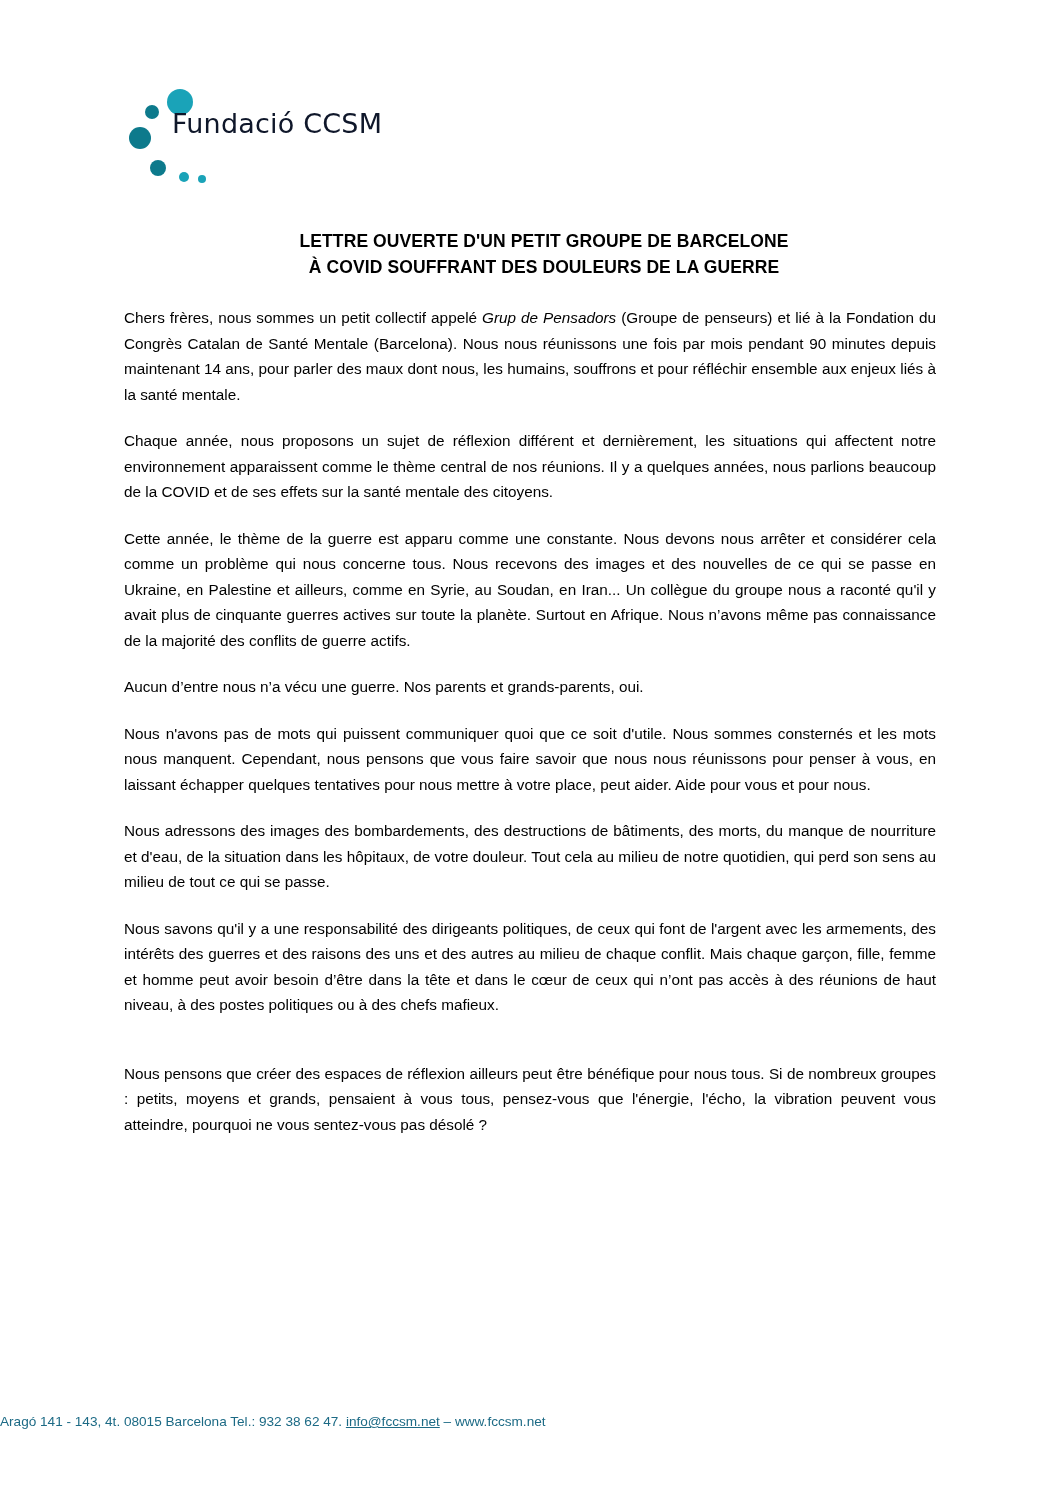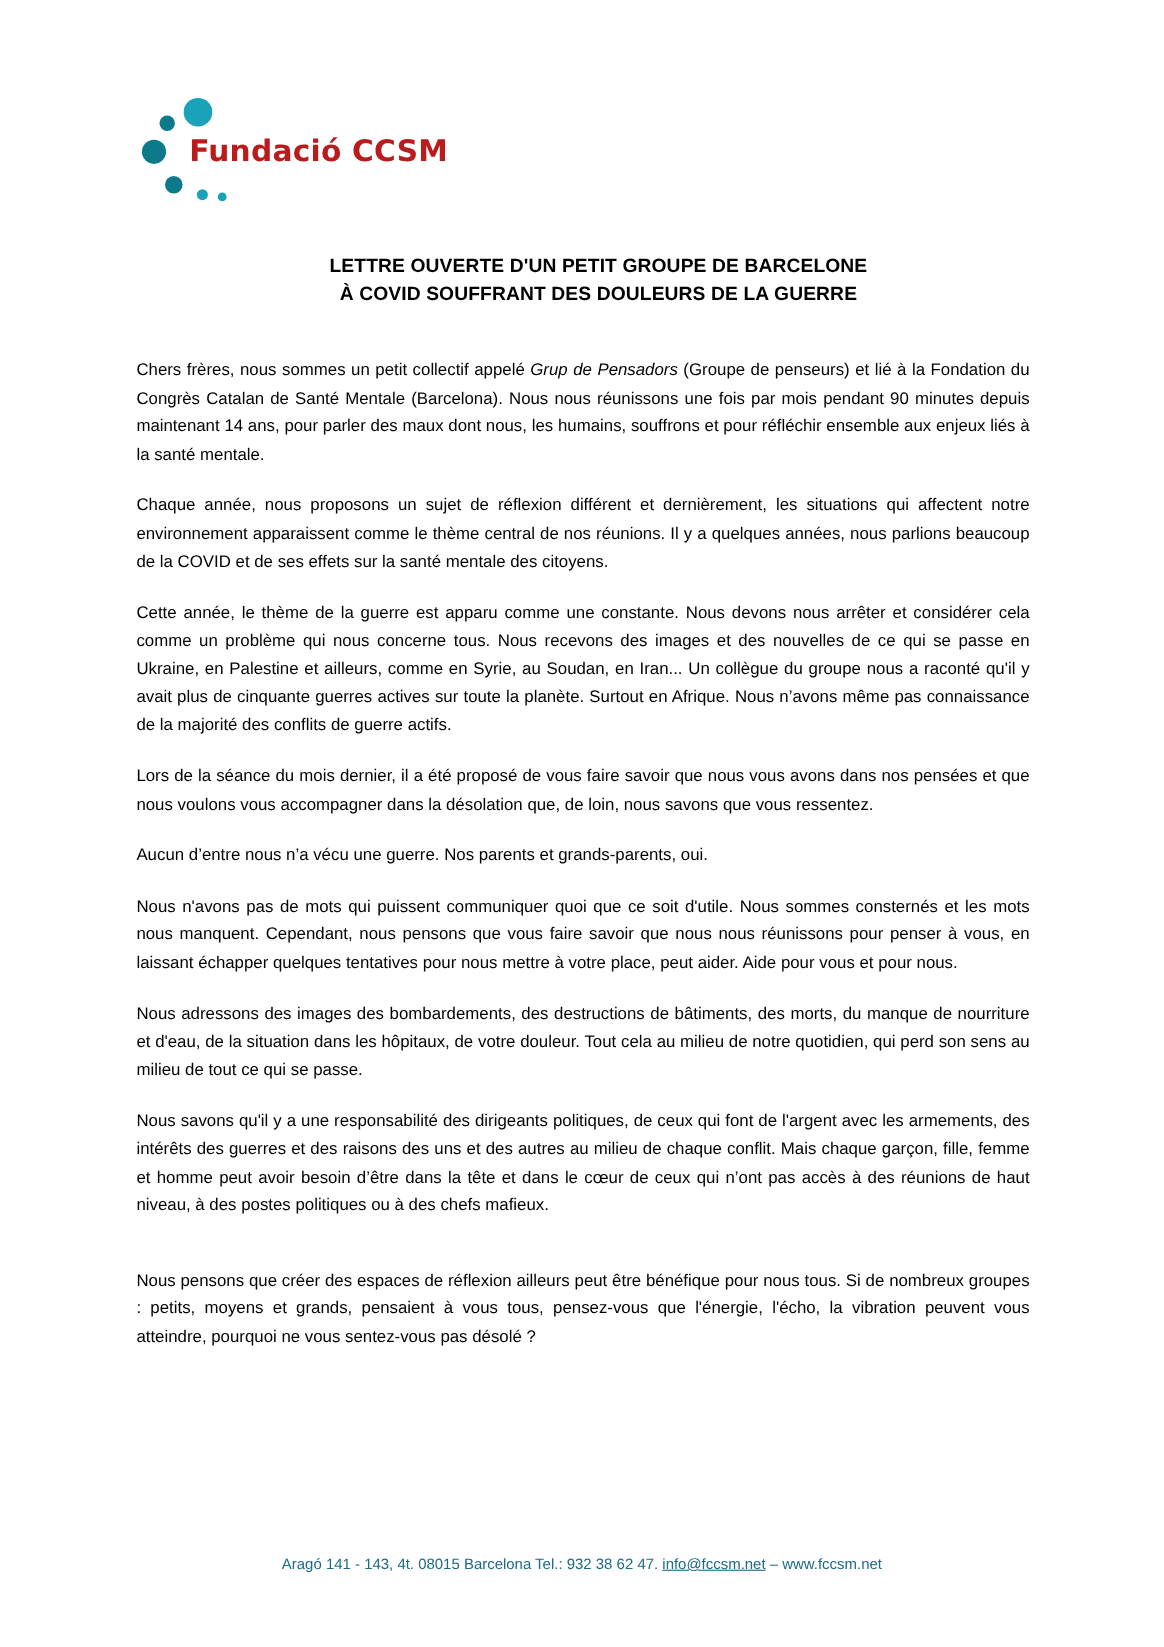--- a/index.html
+++ b/index.html
@@ -30,65 +30,64 @@
     width: 330px;
     height: 120px;
   }
   .logo-svg { display: block; }
   .logo-text {
     position: absolute;
     left: 44px;
     top: 28px;
     font-family: "DejaVu Sans", sans-serif;
     font-size: 27px;
-    font-weight: bold;
-    color: #b91c1c;
+    font-weight: normal;
+    color: #0f172a;
     letter-spacing: 0.2px;
     white-space: nowrap;
-    margin-top: 14px;
   }
 
   
   .title {
     position: absolute;
     left: 0;
     right: 0;
     top: 228px;
     text-align: center;
     font-size: 17.5px;
     font-weight: bold;
     line-height: 26px;
     letter-spacing: 0.1px;
     padding-left: 30px;
   }
 
   
   .body-wrap {
     position: absolute;
     left: 124px;
-    top: 324px;
+    top: 305px;
     width: 812px;
   }
   .body-wrap p {
     margin: 0 0 21px 0;
     font-size: 15.3px;
     line-height: 25.5px;
     text-align: justify;
     text-justify: inter-word;
   }
   .body-wrap p.last { margin-bottom: 0; margin-top: 43px; }
   .body-wrap em { font-style: italic; }
 
   
   .footer {
     position: absolute;
     left: 0;
     right: 0;
     top: 1412px;
-    text-align: center;
+    text-align: left;
     font-size: 13.6px;
     color: #1c6a85;
     line-height: 20px;
   }
   .footer a {
     color: #1c6a85;
     text-decoration: underline;
   }
   .footer .plain { text-decoration: none; }
 </style>
@@ -113,21 +112,20 @@
     <div>LETTRE OUVERTE D'UN PETIT GROUPE DE BARCELONE</div>
     <div>À COVID SOUFFRANT DES DOULEURS DE LA GUERRE</div>
   </div>
 
   <div class="body-wrap">
 
     <p><span>Chers frères, nous sommes un petit collectif appelé </span><em>Grup de Pensadors</em><span> (Groupe de penseurs) et lié à la Fondation du Congrès Catalan de Santé Mentale (Barcelona). Nous nous réunissons une fois par mois pendant 90 minutes depuis maintenant 14 ans, pour parler des maux dont nous, les humains, souffrons et pour réfléchir ensemble aux enjeux liés à la santé mentale.</span></p>
 
     <p>Chaque année, nous proposons un sujet de réflexion différent et dernièrement, les situations qui affectent notre environnement apparaissent comme le thème central de nos réunions. Il y a quelques années, nous parlions beaucoup de la COVID et de ses effets sur la santé mentale des citoyens.</p>
     <p>Cette année, le thème de la guerre est apparu comme une constante. Nous devons nous arrêter et considérer cela comme un problème qui nous concerne tous. Nous recevons des images et des nouvelles de ce qui se passe en Ukraine, en Palestine et ailleurs, comme en Syrie, au Soudan, en Iran... Un collègue du groupe nous a raconté qu'il y avait plus de cinquante guerres actives sur toute la planète. Surtout en Afrique. Nous n’avons même pas connaissance de la majorité des conflits de guerre actifs.</p>
-    <p>Lors de la séance du mois dernier, il a été proposé de vous faire savoir que nous vous avons dans nos pensées et que nous voulons vous accompagner dans la désolation que, de loin, nous savons que vous ressentez.</p>
     <p>Aucun d’entre nous n’a vécu une guerre. Nos parents et grands-parents, oui.</p>
     <p>Nous n'avons pas de mots qui puissent communiquer quoi que ce soit d'utile. Nous sommes consternés et les mots nous manquent. Cependant, nous pensons que vous faire savoir que nous nous réunissons pour penser à vous, en laissant échapper quelques tentatives pour nous mettre à votre place, peut aider. Aide pour vous et pour nous.</p>
     <p>Nous adressons des images des bombardements, des destructions de bâtiments, des morts, du manque de nourriture et d'eau, de la situation dans les hôpitaux, de votre douleur. Tout cela au milieu de notre quotidien, qui perd son sens au milieu de tout ce qui se passe.</p>
     <p>Nous savons qu'il y a une responsabilité des dirigeants politiques, de ceux qui font de l'argent avec les armements, des intérêts des guerres et des raisons des uns et des autres au milieu de chaque conflit. Mais chaque garçon, fille, femme et homme peut avoir besoin d’être dans la tête et dans le cœur de ceux qui n’ont pas accès à des réunions de haut niveau, à des postes politiques ou à des chefs mafieux.</p>
     <p class="last">Nous pensons que créer des espaces de réflexion ailleurs peut être bénéfique pour nous tous. Si de nombreux groupes : petits, moyens et grands, pensaient à vous tous, pensez-vous que l'énergie, l'écho, la vibration peuvent vous atteindre, pourquoi ne vous sentez-vous pas désolé ?</p>
   </div>
 
   <div class="footer">
     <span>Aragó 141 - 143, 4t. 08015 Barcelona Tel.: 932 38 62 47. </span><a href="#">info@fccsm.net</a><span class="plain"> – </span><span class="plain">www.fccsm.net</span>
   </div>

